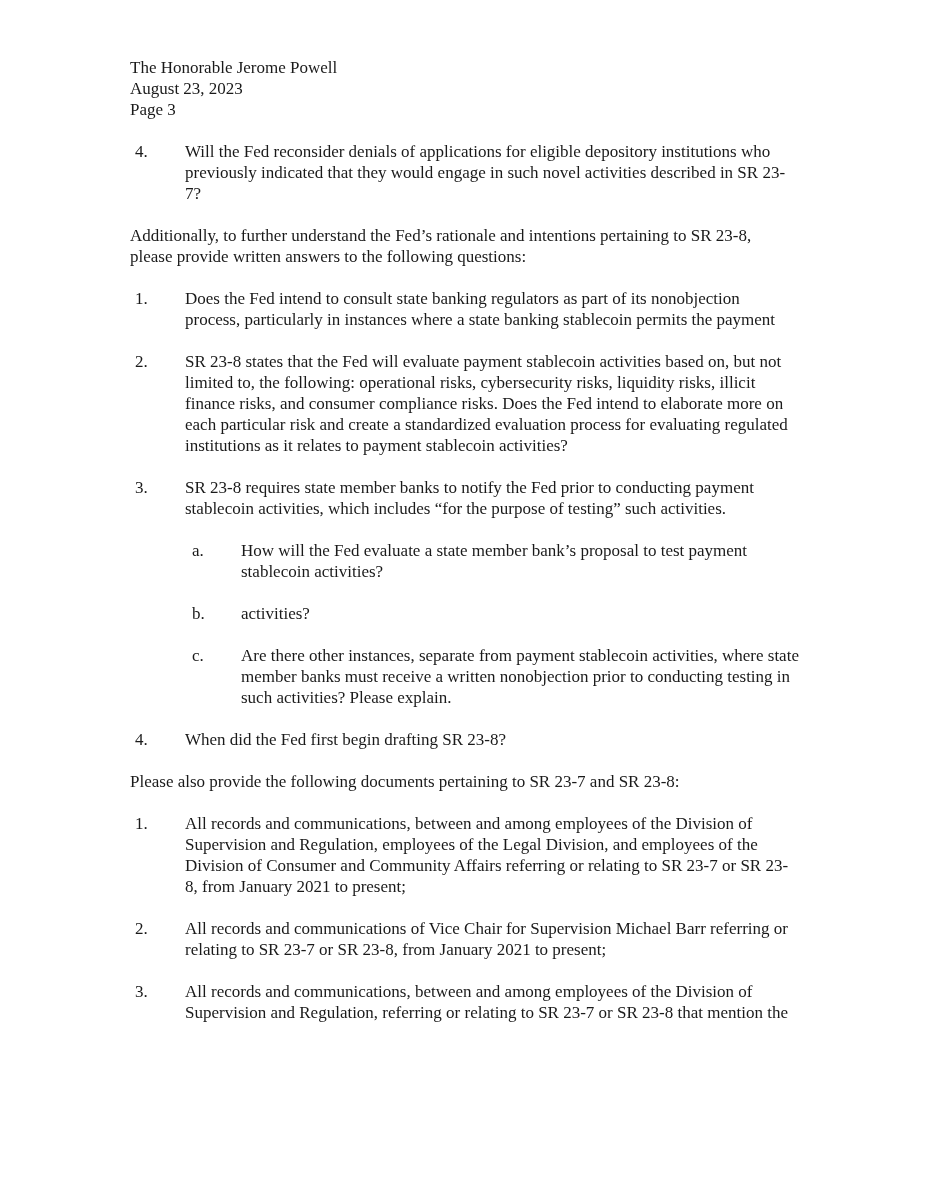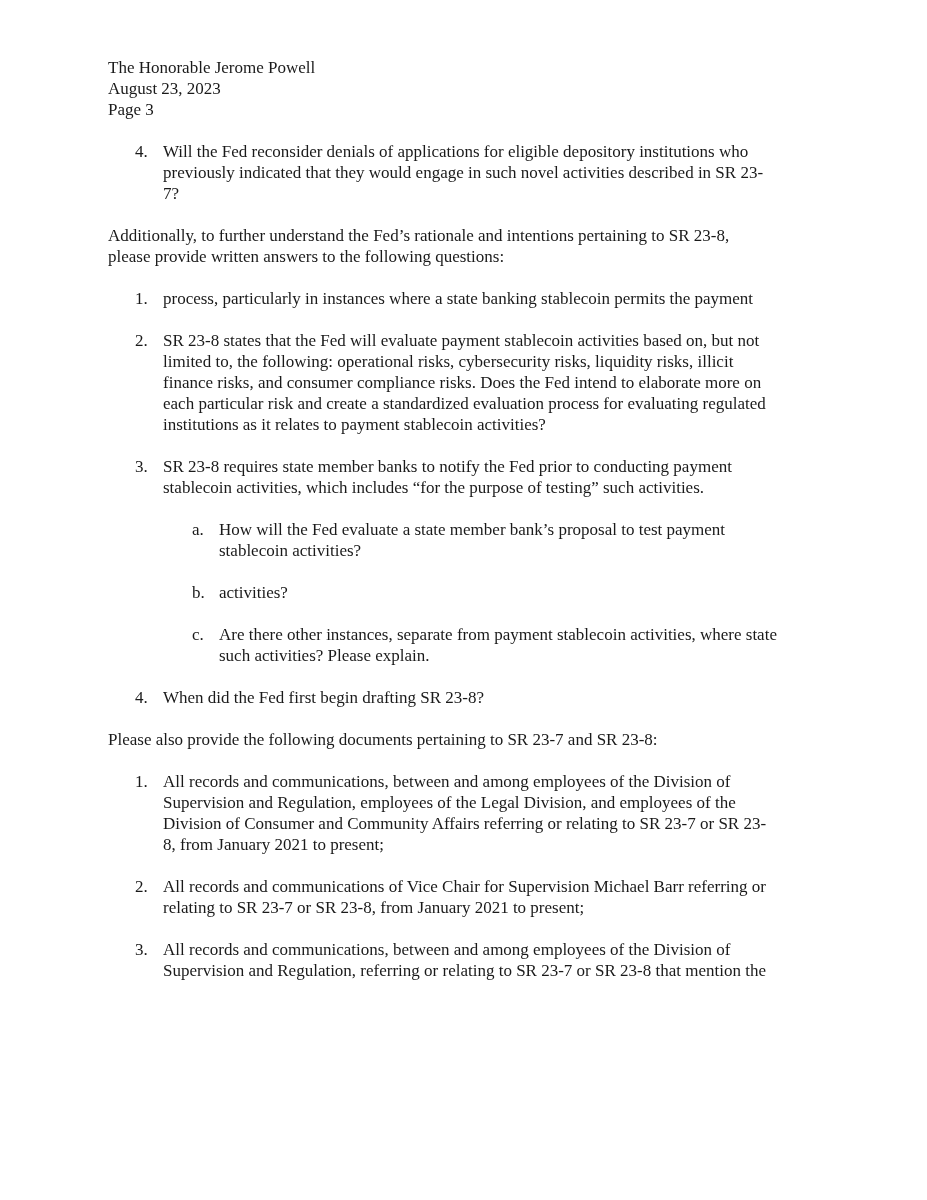--- a/index.html
+++ b/index.html
@@ -19,20 +19,21 @@
     color: #1a1a1a;
   }
   .content {
     position: absolute;
     left: 108px;
     top: 57px;
     width: 719px;
   }
   .line {
     white-space: pre;
+    margin-left: 22px;
   }
   .block {
     margin-top: 21px;
   }
   .list1 {
     position: relative;
     padding-left: 55px;
   }
   .list1 > .marker {
     position: absolute;
@@ -65,20 +66,21 @@
           <div class="line">Will the Fed reconsider denials of applications for eligible depository institutions who</div>
           <div class="line">previously indicated that they would engage in such novel activities described in SR 23-</div>
           <div class="line">7?</div>
         </div>
         <div class="block paragraph">
           <div class="line">Additionally, to further understand the Fed’s rationale and intentions pertaining to SR 23-8,</div>
           <div class="line">please provide written answers to the following questions:</div>
         </div>
         <div class="block list1">
           <span class="marker">1.</span>
+          <div class="line">Does the Fed intend to consult state banking regulators as part of its nonobjection</div>
           <div class="line">process, particularly in instances where a state banking stablecoin permits the payment</div>
         </div>
         <div class="block list1">
           <span class="marker">2.</span>
           <div class="line">SR 23-8 states that the Fed will evaluate payment stablecoin activities based on, but not</div>
           <div class="line">limited to, the following: operational risks, cybersecurity risks, liquidity risks, illicit</div>
           <div class="line">finance risks, and consumer compliance risks. Does the Fed intend to elaborate more on</div>
           <div class="line">each particular risk and create a standardized evaluation process for evaluating regulated</div>
           <div class="line">institutions as it relates to payment stablecoin activities?</div>
         </div>
@@ -92,20 +94,21 @@
           <div class="line">How will the Fed evaluate a state member bank’s proposal to test payment</div>
           <div class="line">stablecoin activities?</div>
         </div>
         <div class="block list2">
           <span class="marker">b.</span>
           <div class="line">activities?</div>
         </div>
         <div class="block list2">
           <span class="marker">c.</span>
           <div class="line">Are there other instances, separate from payment stablecoin activities, where state</div>
+          <div class="line">member banks must receive a written nonobjection prior to conducting testing in</div>
           <div class="line">such activities? Please explain.</div>
         </div>
         <div class="block list1">
           <span class="marker">4.</span>
           <div class="line">When did the Fed first begin drafting SR 23-8?</div>
         </div>
         <div class="block paragraph">
           <div class="line">Please also provide the following documents pertaining to SR 23-7 and SR 23-8:</div>
         </div>
         <div class="block list1">

